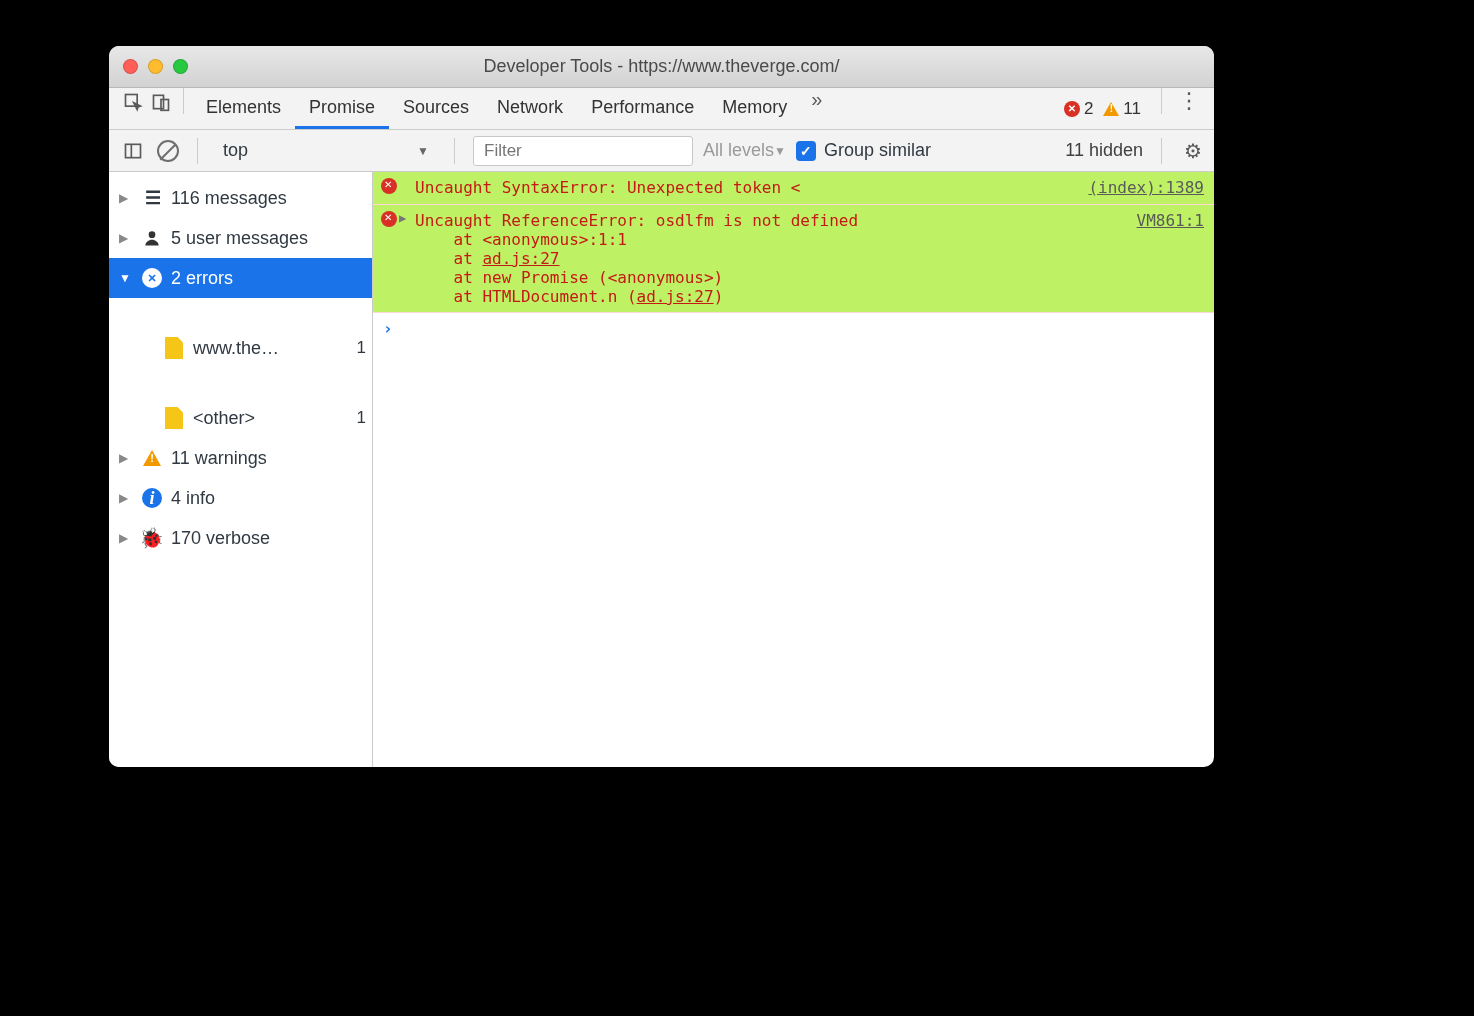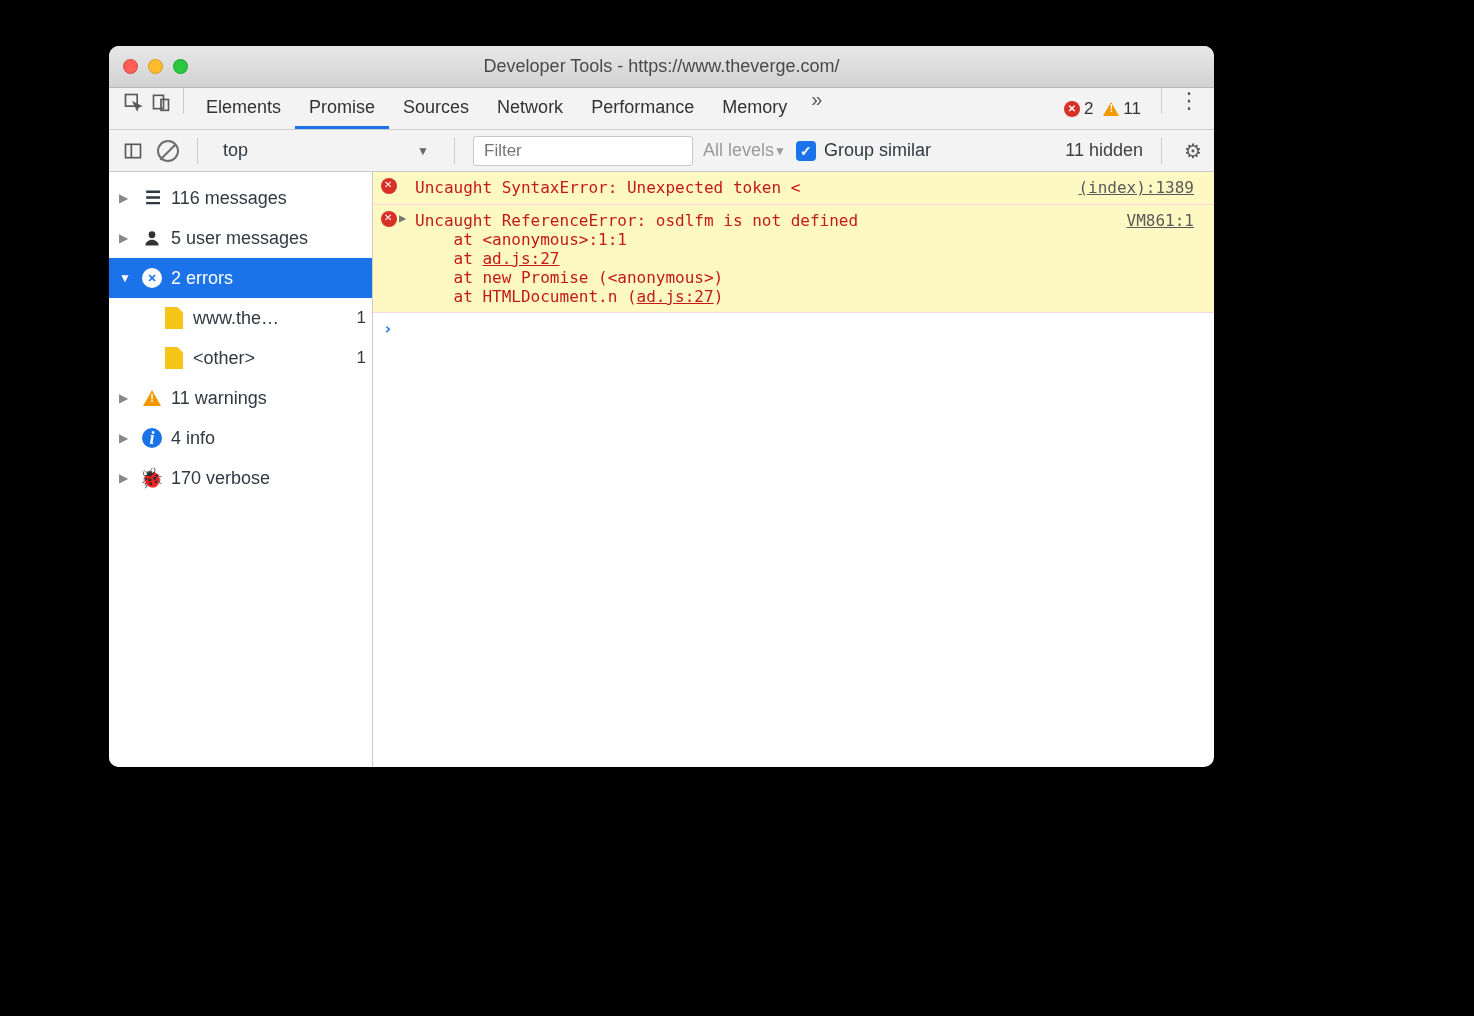--- a/index.html
+++ b/index.html
@@ -88,36 +88,36 @@
 
   .body { flex:1; display:flex; min-height:0; }
   .sidebar { width:264px; border-right:1px solid #ccc; background:#fff; padding-top:6px; }
   .srow { display:flex; align-items:center; height:40px; padding:0 6px 0 10px; cursor:pointer; gap:8px; font-size:18px; }
   .srow.selected { background:#1a73e8; color:#fff; }
   .srow .disc { font-size:12px; color:#888; width:14px; }
   .srow.selected .disc { color:#fff; }
   .srow .sicon { width:22px; display:flex; justify-content:center; }
   .srow .label { flex:1; white-space:nowrap; overflow:hidden; text-overflow:ellipsis; }
   .srow .num { font-size:17px; }
-  .srow.child { padding-left:54px; }
+  .srow.child { padding-left:54px;margin-top:30px; }
   .list-icon{letter-spacing:-2px;font-weight:bold;}
   .user-icon svg{width:20px;height:20px;}
   .err-icon{ width:20px;height:20px;border-radius:50%;background:#fff;color:#1a73e8;display:inline-flex;align-items:center;justify-content:center;font-size:13px;font-weight:bold;}
   .srow:not(.selected) .err-icon{background:#d93025;color:#fff;}
   .srow.selected .err-icon{background:#fff;color:#1a73e8;}
   .err-icon::before{content:"✕";font-size:11px;}
   .file-icon{width:18px;height:22px;background:#f5c518;position:relative;clip-path:polygon(0 0,70% 0,100% 25%,100% 100%,0 100%);}
   .warn-icon{width:0;height:0;border-left:9px solid transparent;border-right:9px solid transparent;border-bottom:16px solid #f29900;position:relative;}
   .warn-icon::after{content:"!";position:absolute;left:-3px;top:2px;font-size:11px;font-weight:bold;color:#fff;width:6px;text-align:center;}
   .info-icon{width:20px;height:20px;border-radius:50%;background:#1a73e8;color:#fff;display:inline-flex;align-items:center;justify-content:center;font-weight:bold;font-style:italic;font-family:Georgia,serif;}
   .info-icon::before{content:"i";}
   .bug-icon{font-size:20px;}
 
   .console { flex:1; display:flex; flex-direction:column; font-family:Menlo,Consolas,monospace; font-size:16px; overflow:auto; }
-  .msg { display:flex; padding:6px 20px 6px 8px; border-bottom:1px solid #ffd7d7; background:#fef9c3; color:#c41a16; }
+  .msg { display:flex; padding:6px 10px 6px 8px; border-bottom:1px solid #ffd7d7; background:#bef264; color:#c41a16; }
   .msg .micon{ width:18px; flex-shrink:0; }
   .msg .micon .errc{width:16px;height:16px;border-radius:50%;background:#d93025;display:inline-block;position:relative;}
   .msg .micon .errc::before{content:"✕";color:#fff;font-size:10px;position:absolute;left:3px;top:1px;font-family:sans-serif;}
   .msg .exptri{ font-size:12px; color:#777; width:16px; flex-shrink:0; }
   .msg .text { flex:1; white-space:pre; }
   .msg .src { color:#5a5a5a; text-decoration:underline; }
   .msg a { color:#c41a16; text-decoration:underline; }
   .prompt { padding:6px 10px; color:#1a73e8; font-weight:bold;}
 </style>
 </head>

